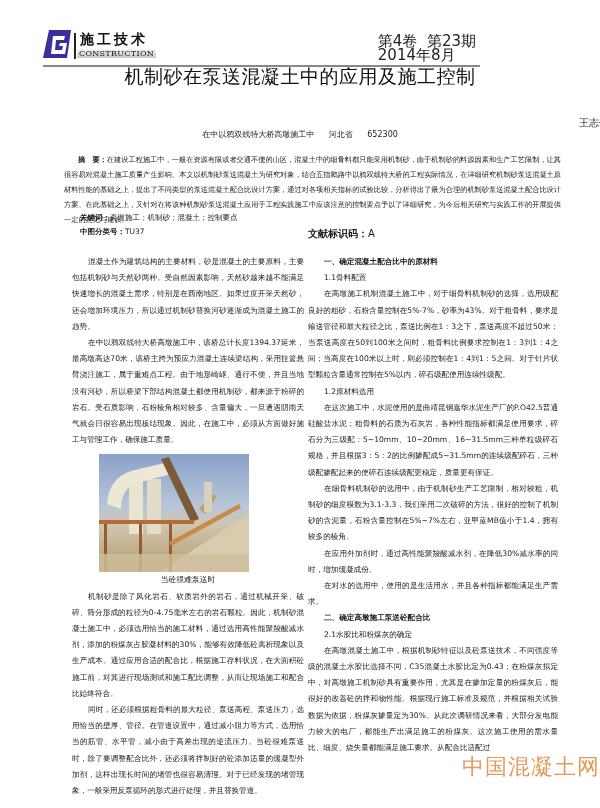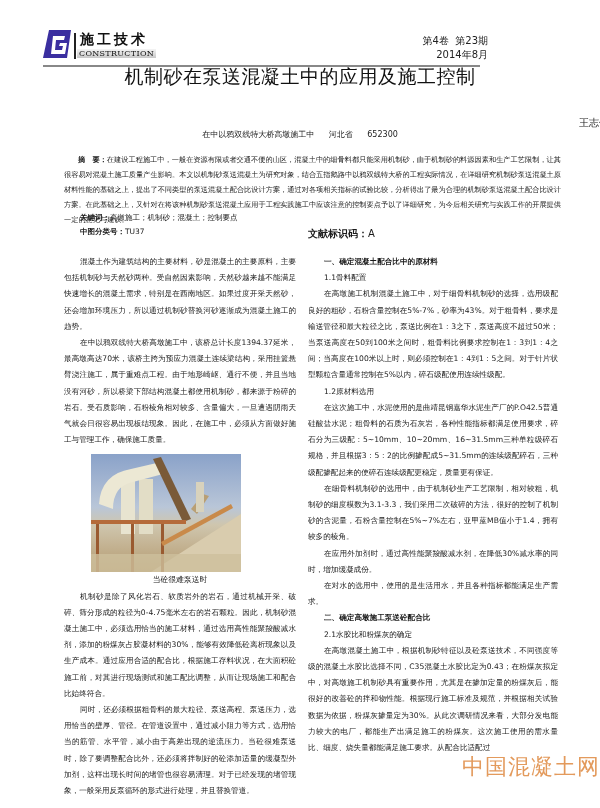--- a/index.html
+++ b/index.html
@@ -4,35 +4,35 @@
 <style>
   html, body { margin: 0; padding: 0; background: #ffffff; }
   body { width: 600px; height: 808px; position: relative; overflow: hidden;
          font-family: "DejaVu Sans", sans-serif; color: #1a1a1a; }
   .header { position: absolute; left: 43px; top: 28px; width: 437px; height: 34px; }
   .logo-mark { position: absolute; left: 0; top: 0; width: 28px; height: 32px; }
   .logo-bar { position: absolute; left: 31px; top: 5px; width: 1.5px; height: 26px; background: #222; }
   .logo-cn { position: absolute; left: 37px; top: 3px; font-size: 14px; font-weight: bold; letter-spacing: 3px; color: #111; }
   .logo-en { position: absolute; left: 34px; top: 21px; font-size: 8px; font-family: "DejaVu Serif", serif; letter-spacing: 0.3px;
              background: linear-gradient(#f4f4f4, #c8c8c8); padding: 0 2px; color: #111; }
-  .issue { position: absolute; right: 112px; top: 34px; text-align: right; font-size: 10px; line-height: 14px; color: #222; }
+  .issue { position: absolute; right: 124px; top: 34px; font-size: 15px; line-height: 14px; color: #222; }
   .rule { position: absolute; left: 43px; top: 65px; width: 437px; height: 2px; background: #888; }
   .title { position: absolute; left: 0; width: 600px; top: 64px; text-align: center; font-size: 19px; letter-spacing: 0.5px; color: #111; }
   .author { position: absolute; left: 9px; width: 600px; top: 116px; text-align: right; font-size: 10px; font-family: "DejaVu Serif", serif; }
   .affil { position: absolute; left: 0; width: 600px; top: 129px; text-align: center; font-size: 8px; }
   .affil span { margin: 0 6px; }
   .abstract { position: absolute; left: 64px; top: 152px; width: 497px; font-size: 7.2px; line-height: 15px;
               font-family: "DejaVu Serif", serif; text-indent: 14px; text-align: justify; }
   .abstract b { font-family: "DejaVu Sans", sans-serif; }
   .kw { position: absolute; left: 80px; top: 213px; font-size: 7.5px; }
   .kw b, .cls b { font-weight: bold; }
   .cls { position: absolute; left: 80px; top: 227px; font-size: 7.5px; }
   .doc-code { position: absolute; left: 308px; top: 227px; font-size: 10px; text-align: center; }
   .col { position: absolute; font-size: 7.6px; line-height: 16.2px; text-align: justify; }
-  .col-left { left: 64px; top: 254px; width: 232px; }
+  .col-left { left: 72px; top: 254px; width: 232px; }
   .col-right { left: 308px; top: 254px; width: 250px; }
   .col p { margin: 0; text-indent: 16px; }
   .col .h1 { text-indent: 16px; font-weight: bold; }
   .col .h2 { text-indent: 16px; }
   .figure { margin: 6px 0 0 27px; width: 150px; height: 118px; position: relative; overflow: hidden;
             background: linear-gradient(180deg, #8aa2c9 0%, #b9c6d8 45%, #cfc6ae 60%, #b59a6f 100%); }
   .cap { text-align: center; font-size: 7.8px; margin: 2px 0 0 0; text-indent: 0 !important; }
   .watermark { position: absolute; left: 0; width: 600px; top: 752px; text-align: right; font-size: 22px; color: #e39a5c; letter-spacing: 1px; }
 </style>
 </head>

